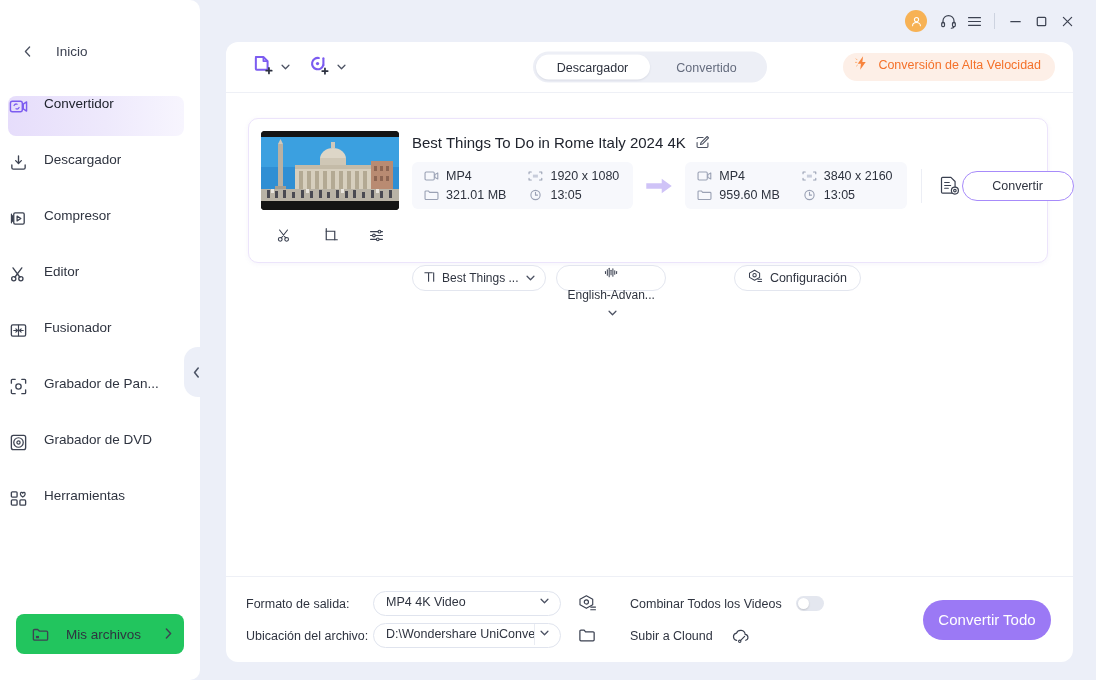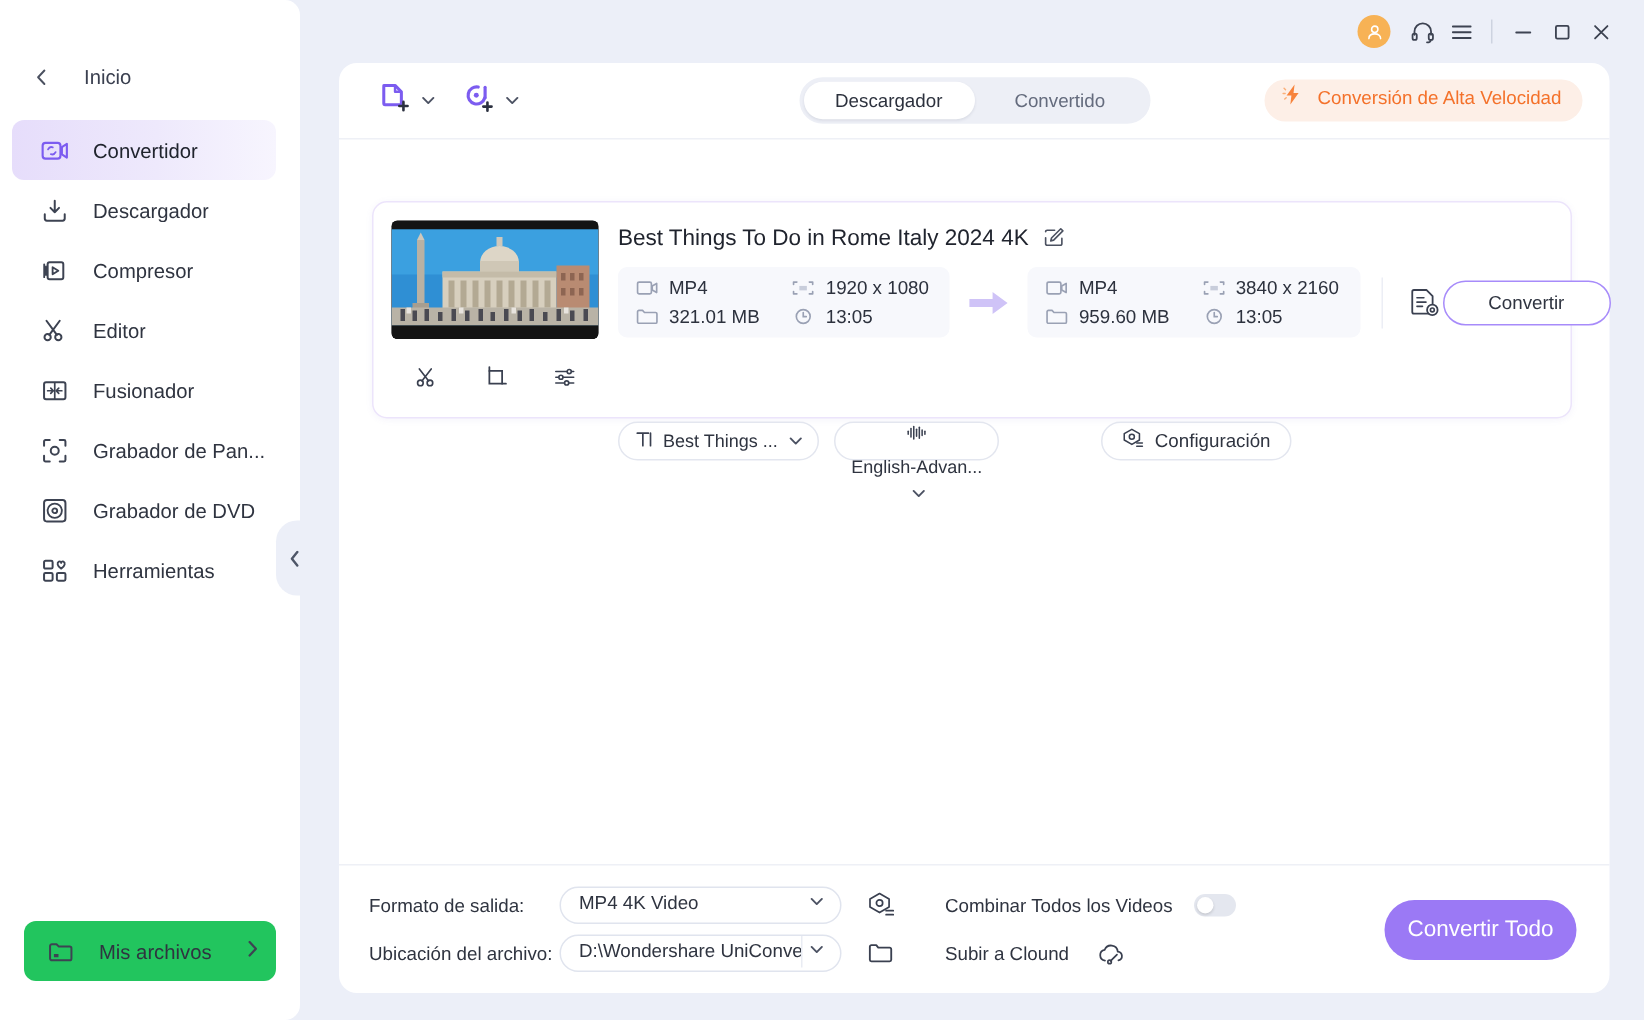--- a/index.html
+++ b/index.html
@@ -31,23 +31,22 @@
   .home-caret {
     width: 14px; color: #5b6070; font-size: 11px;
     display: flex; align-items: center; justify-content: flex-start;
   }
   .home-label {
     margin-left: 18px; font-size: 13.5px; color: #3b4050;
   }
   .nav { margin-top: 14px; }
   .nav-item {
     position: relative;
-    display: flex; align-items: center;
-    height: 40px; margin: 0 16px 0 8px;
-    padding-left: 18px;
+    display: flex; 
+    height: 40px; margin: 16px 16px 0 8px;
     border-radius: 8px;
     cursor: default;
   }
   .nav-item.active {
     background: linear-gradient(90deg, #e6ddfb 0%, #eee9fc 55%, #f7f5fe 100%);
   }
   .nav-icon {
     width: 20px; height: 20px;
     display: flex; align-items: center; justify-content: center;
     flex: 0 0 20px;
@@ -132,21 +131,21 @@
     position: absolute; right: 18px; top: 50%;
     transform: translateY(-50%);
     display: flex; align-items: center; gap: 8px;
     background: #fdefe7; border-radius: 15px;
     height: 28px; padding: 0 14px 4px 11px;
   }
   .hsbadge-label { font-size: 12.5px; color: #f4712a; white-space: nowrap; }
 
   
   .filecard {
-    position: absolute; left: 22px; top: 92px;
+    position: absolute; left: 22px; top: 76px;
     width: 800px; height: 145px;
     border: 1.5px solid #ece4fb;
     border-radius: 10px;
     background: #ffffff;
     box-shadow: 0 1px 5px rgba(120,100,200,.07);
   }
   .card-main { display: flex; padding: 12px 0 0 12px; }
   .thumbcol { width: 138px; flex: 0 0 138px; }
   .thumb {
     width: 138px; height: 79px; border-radius: 4px;

